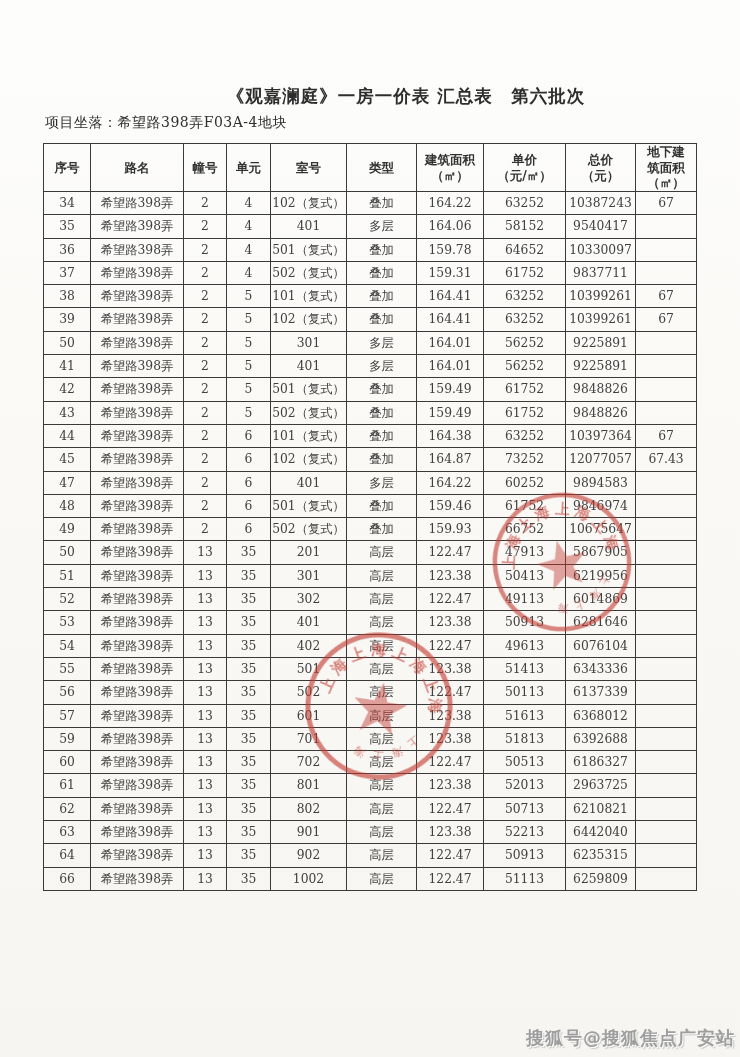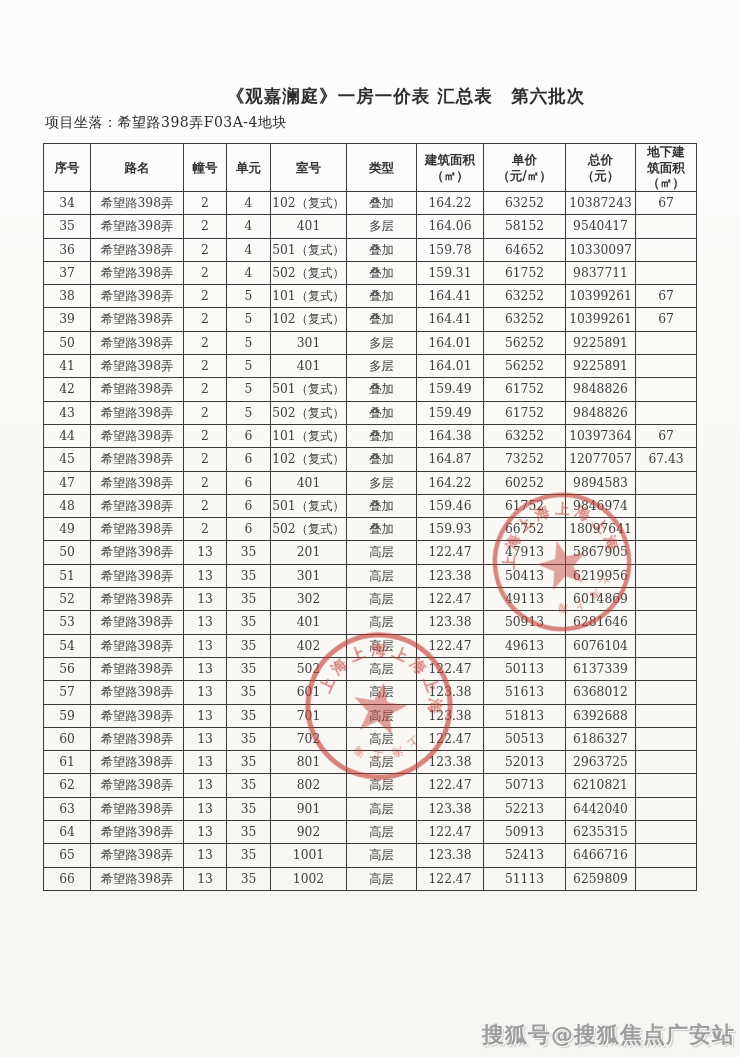--- a/index.html
+++ b/index.html
@@ -49,21 +49,21 @@
     line-height:1;
     white-space:nowrap;
   }
   .stamp-layer{
     position:absolute;left:0;top:0;width:740px;height:1057px;
     pointer-events:none;
   }
   .watermark{
     position:absolute;right:5px;bottom:7px;
     font-family:"DejaVu Sans","Liberation Sans",sans-serif;
-    font-size:22px;font-weight:bold;
+    font-size:18px;font-weight:bold;
     color:#9e9e9e;
     text-shadow:1px 1px 0 #ffffff,2px 2px 1px rgba(120,120,120,0.35);
     letter-spacing:1px;
   }
 </style>
 </head>
 <body>
 
 <div class="page">
 
@@ -273,21 +273,21 @@
         </tr>
         <tr>
           <td>49</td>
           <td>希望路398弄</td>
           <td>2</td>
           <td>6</td>
           <td>502（复式）</td>
           <td>叠加</td>
           <td>159.93</td>
           <td>66752</td>
-          <td>18097641</td>
+          <td>10675647</td>
           <td></td>
         </tr>
         <tr>
           <td>50</td>
           <td>希望路398弄</td>
           <td>13</td>
           <td>35</td>
           <td>201</td>
           <td>高层</td>
           <td>122.47</td>
@@ -337,20 +337,32 @@
           <td>13</td>
           <td>35</td>
           <td>402</td>
           <td>高层</td>
           <td>122.47</td>
           <td>49613</td>
           <td>6076104</td>
           <td></td>
         </tr>
         <tr>
+          <td>55</td>
+          <td>希望路398弄</td>
+          <td>13</td>
+          <td>35</td>
+          <td>501</td>
+          <td>高层</td>
+          <td>123.38</td>
+          <td>51413</td>
+          <td>6343336</td>
+          <td></td>
+        </tr>
+        <tr>
           <td>56</td>
           <td>希望路398弄</td>
           <td>13</td>
           <td>35</td>
           <td>502</td>
           <td>高层</td>
           <td>122.47</td>
           <td>50113</td>
           <td>6137339</td>
           <td></td>
@@ -430,32 +442,20 @@
         <tr>
           <td>64</td>
           <td>希望路398弄</td>
           <td>13</td>
           <td>35</td>
           <td>902</td>
           <td>高层</td>
           <td>122.47</td>
           <td>50913</td>
           <td>6235315</td>
-          <td></td>
-        </tr>
-        <tr>
-          <td>65</td>
-          <td>希望路398弄</td>
-          <td>13</td>
-          <td>35</td>
-          <td>1001</td>
-          <td>高层</td>
-          <td>123.38</td>
-          <td>52413</td>
-          <td>6466716</td>
           <td></td>
         </tr>
         <tr>
           <td>66</td>
           <td>希望路398弄</td>
           <td>13</td>
           <td>35</td>
           <td>1002</td>
           <td>高层</td>
           <td>122.47</td>

